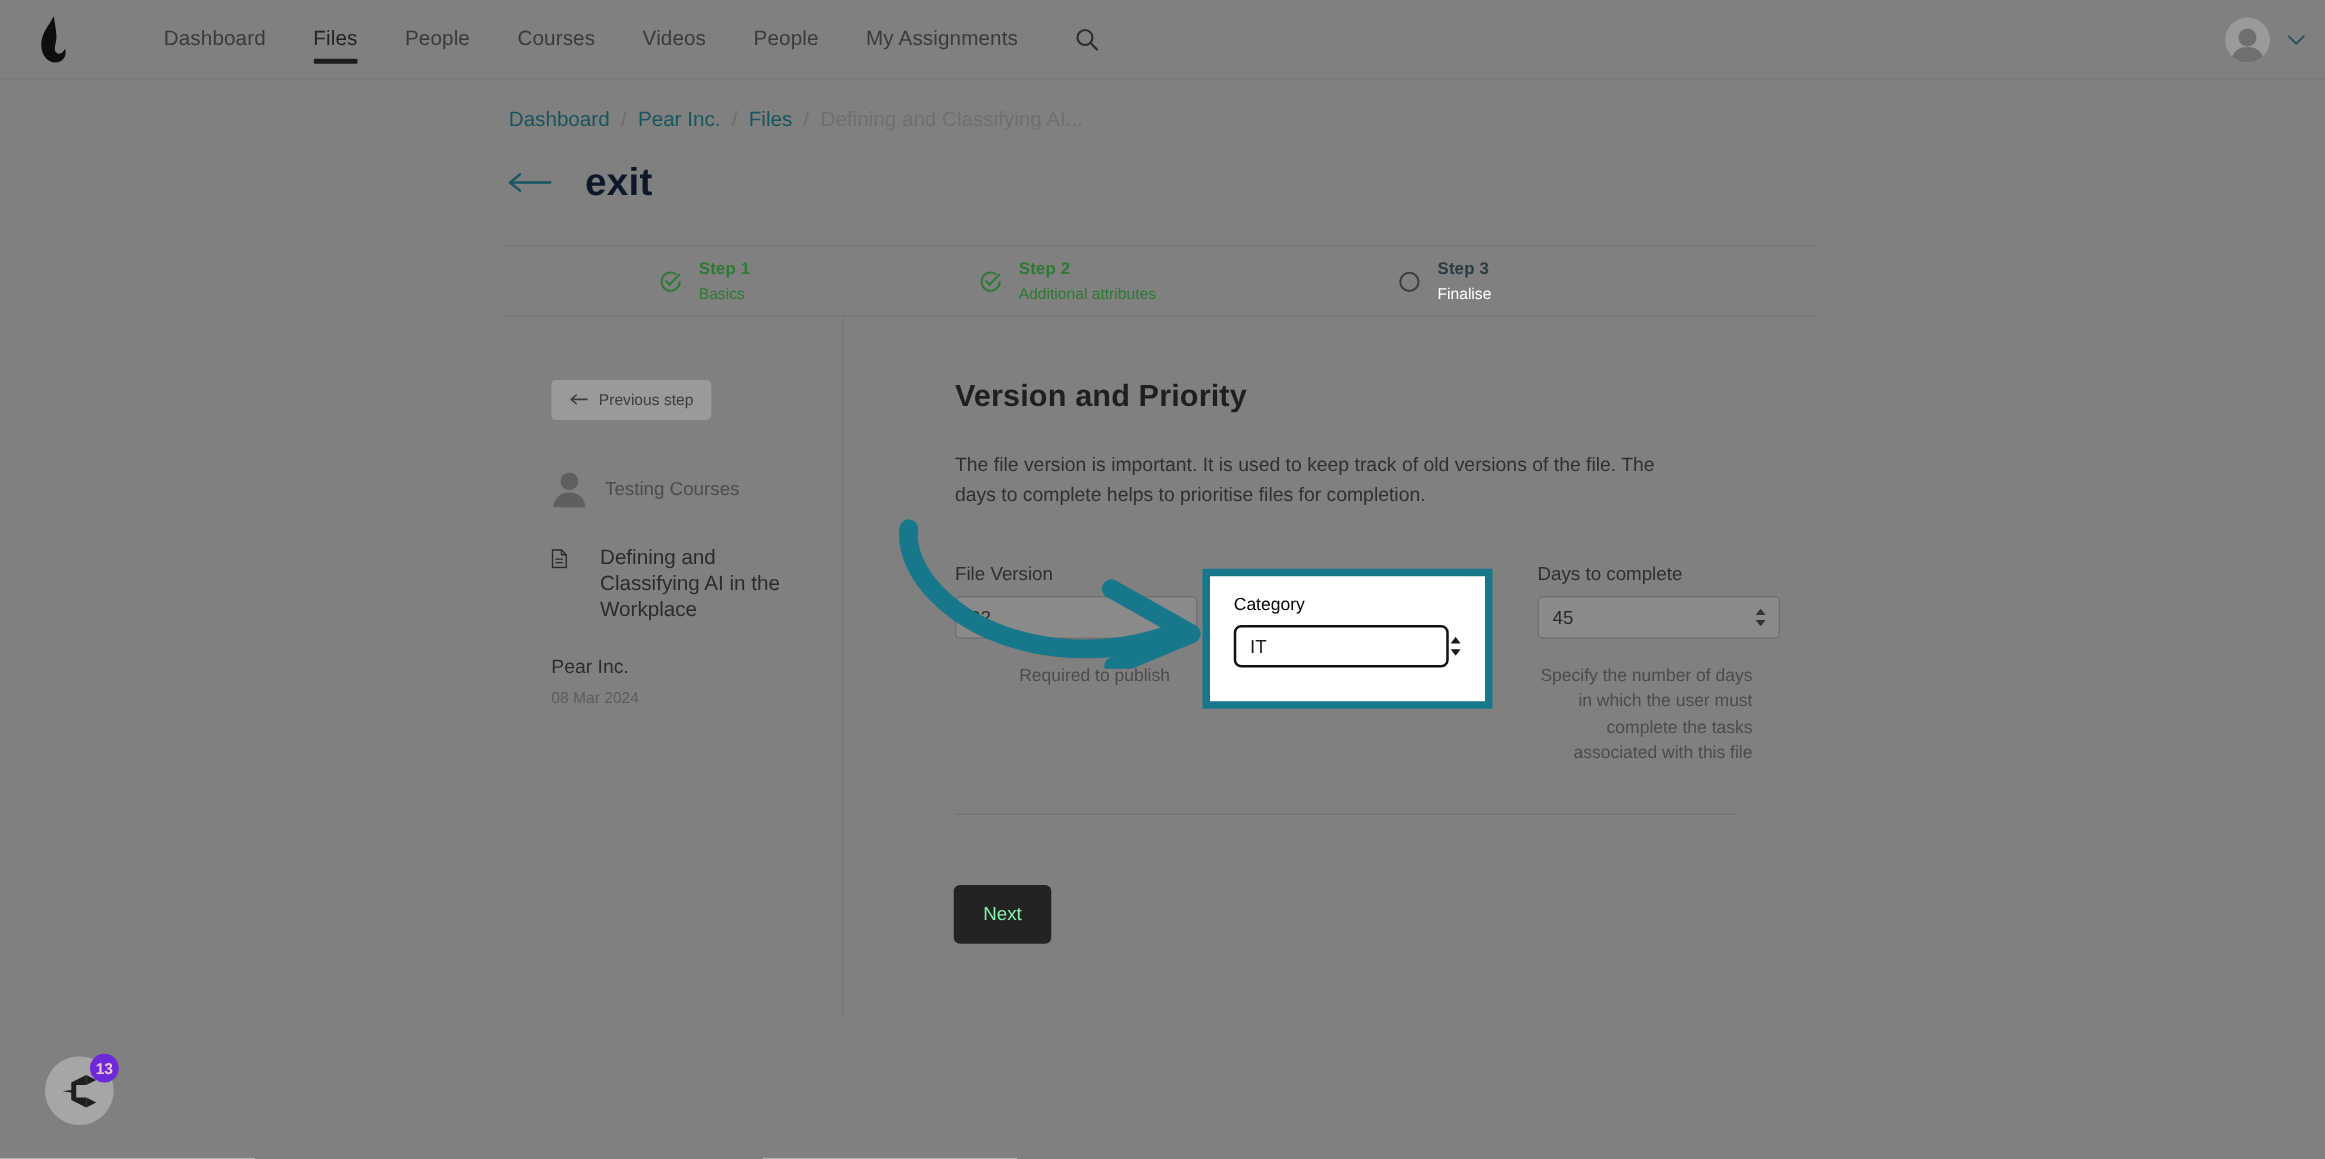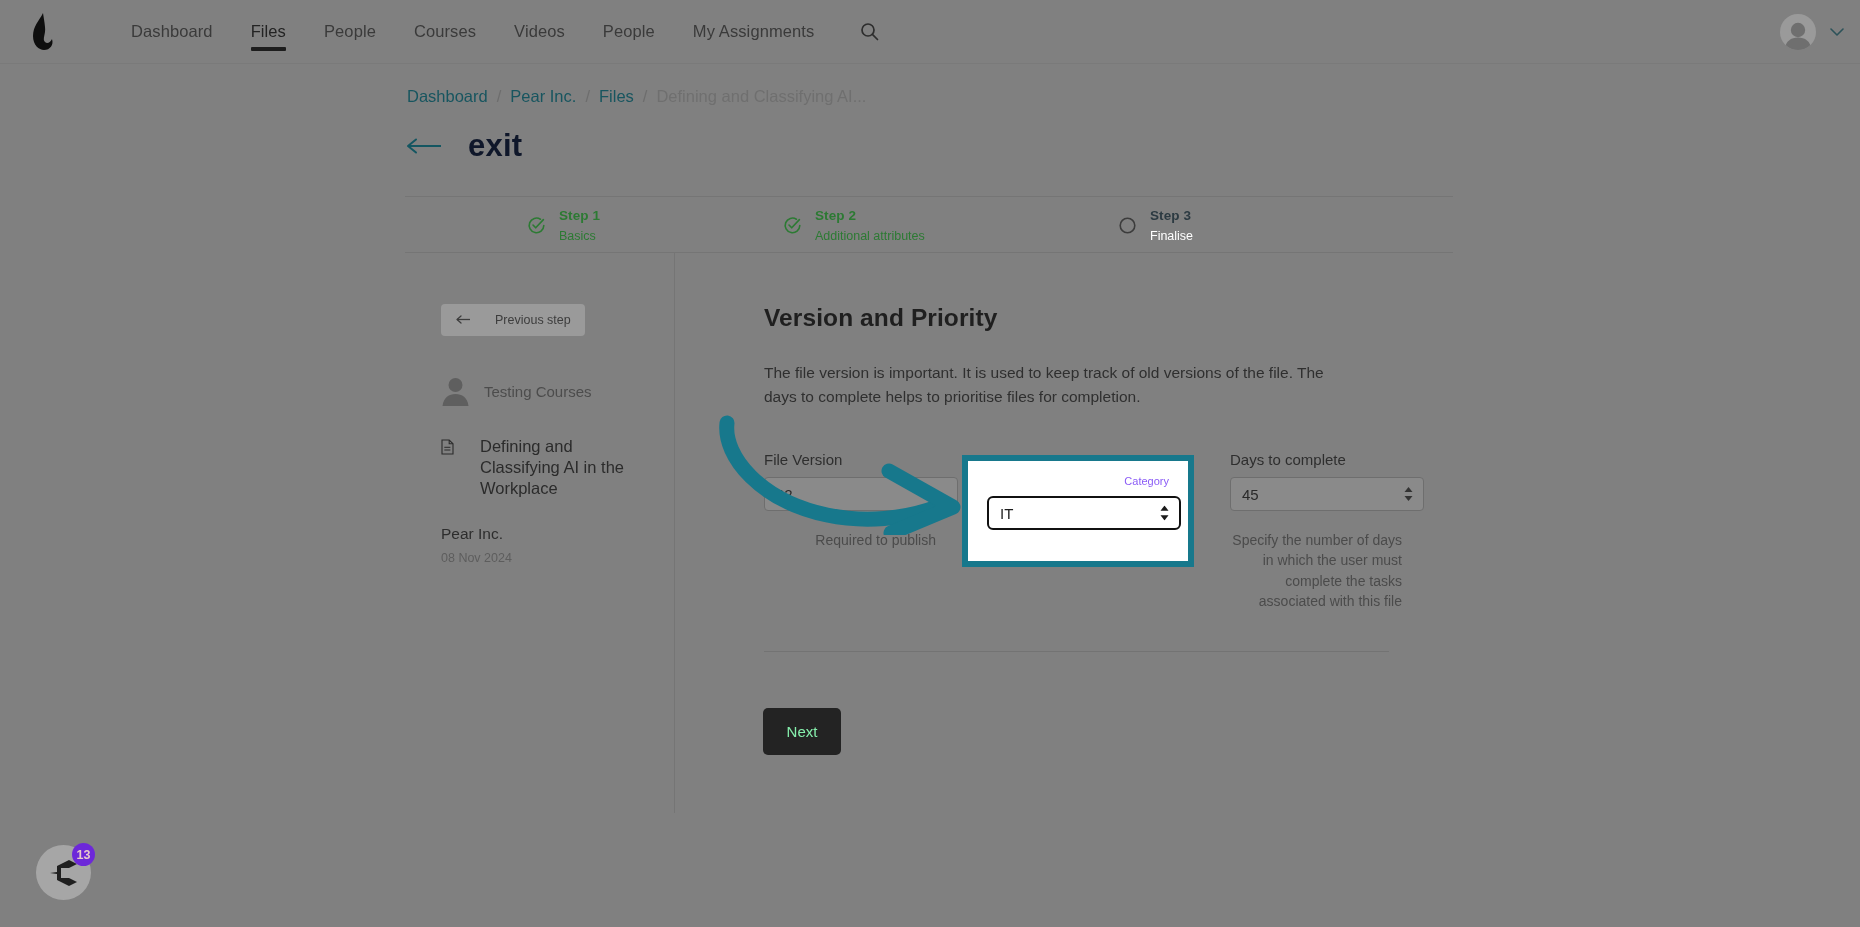--- a/index.html
+++ b/index.html
@@ -177,21 +177,21 @@
   }
   #right-col {
     flex: 1;
     padding-top: 51px;
     padding-left: 89px;
   }
 
   
   #prev-step {
     display: inline-flex;
-    gap: 24px;
+    gap: 8px;
     background: #9a9a9a;
     color: #3d3d3d;
     border: none;
     border-radius: 4px;
     font-size: 12.5px;
     font-family: inherit;
     padding: 9px 14px;
     cursor: pointer;
   }
 
@@ -307,27 +307,26 @@
     background: #17788c;       
     padding: 6px;
     z-index: 30;
   }
   #highlight-inner {
     width: 100%; height: 100%;
     background: #ffffff;       
     padding: 14px 19px 0 19px;
   }
   #highlight-inner .field-label {
-    color: #8b5cf6;
-    font-size: 11px;
+    color: #000000;
+    font-size: 14px;
     margin-bottom: 9px;
-    text-align: right;
   }
   #category-select {
-    width: 194px;
+    width: 172px;
     height: 34px;
     background: #ffffff;
     border: 2px solid #111111;
     border-radius: 6px;
     font-family: inherit;
     font-size: 15px;
     color: #1c1c1c;
     padding: 0 11px;
     appearance: none;
     -webkit-appearance: none;
@@ -558,21 +557,21 @@
             <path d="M1 1 H8.2 L12 4.8 V15 H1 Z" fill="none" stroke="#2b2b2b" stroke-width="1.1"></path>
             <polyline points="8.2,1 8.2,4.8 12,4.8" fill="none" stroke="#2b2b2b" stroke-width="1.1"></polyline>
             <line x1="3.3" y1="8.3" x2="9.4" y2="8.3" stroke="#2b2b2b" stroke-width="1"></line>
             <line x1="3.3" y1="11" x2="9.4" y2="11" stroke="#2b2b2b" stroke-width="1"></line>
           </svg>
         </span>
         <span id="file-title">Defining and Classifying AI in the Workplace</span>
       </div>
 
       <div id="org-name">Pear Inc.</div>
-      <div id="file-date">08 Nov 2024</div>
+      <div id="file-date">08 Mar 2024</div>
     </div>
 
     <div id="right-col">
 
       <h1 id="form-heading">Version and Priority</h1>
       <p id="form-desc">The file version is important. It is used to keep track of old versions of the file. The days to complete helps to prioritise files for completion.</p>
 
       <div id="fields-row">
 
         <div class="field" id="field-version">

